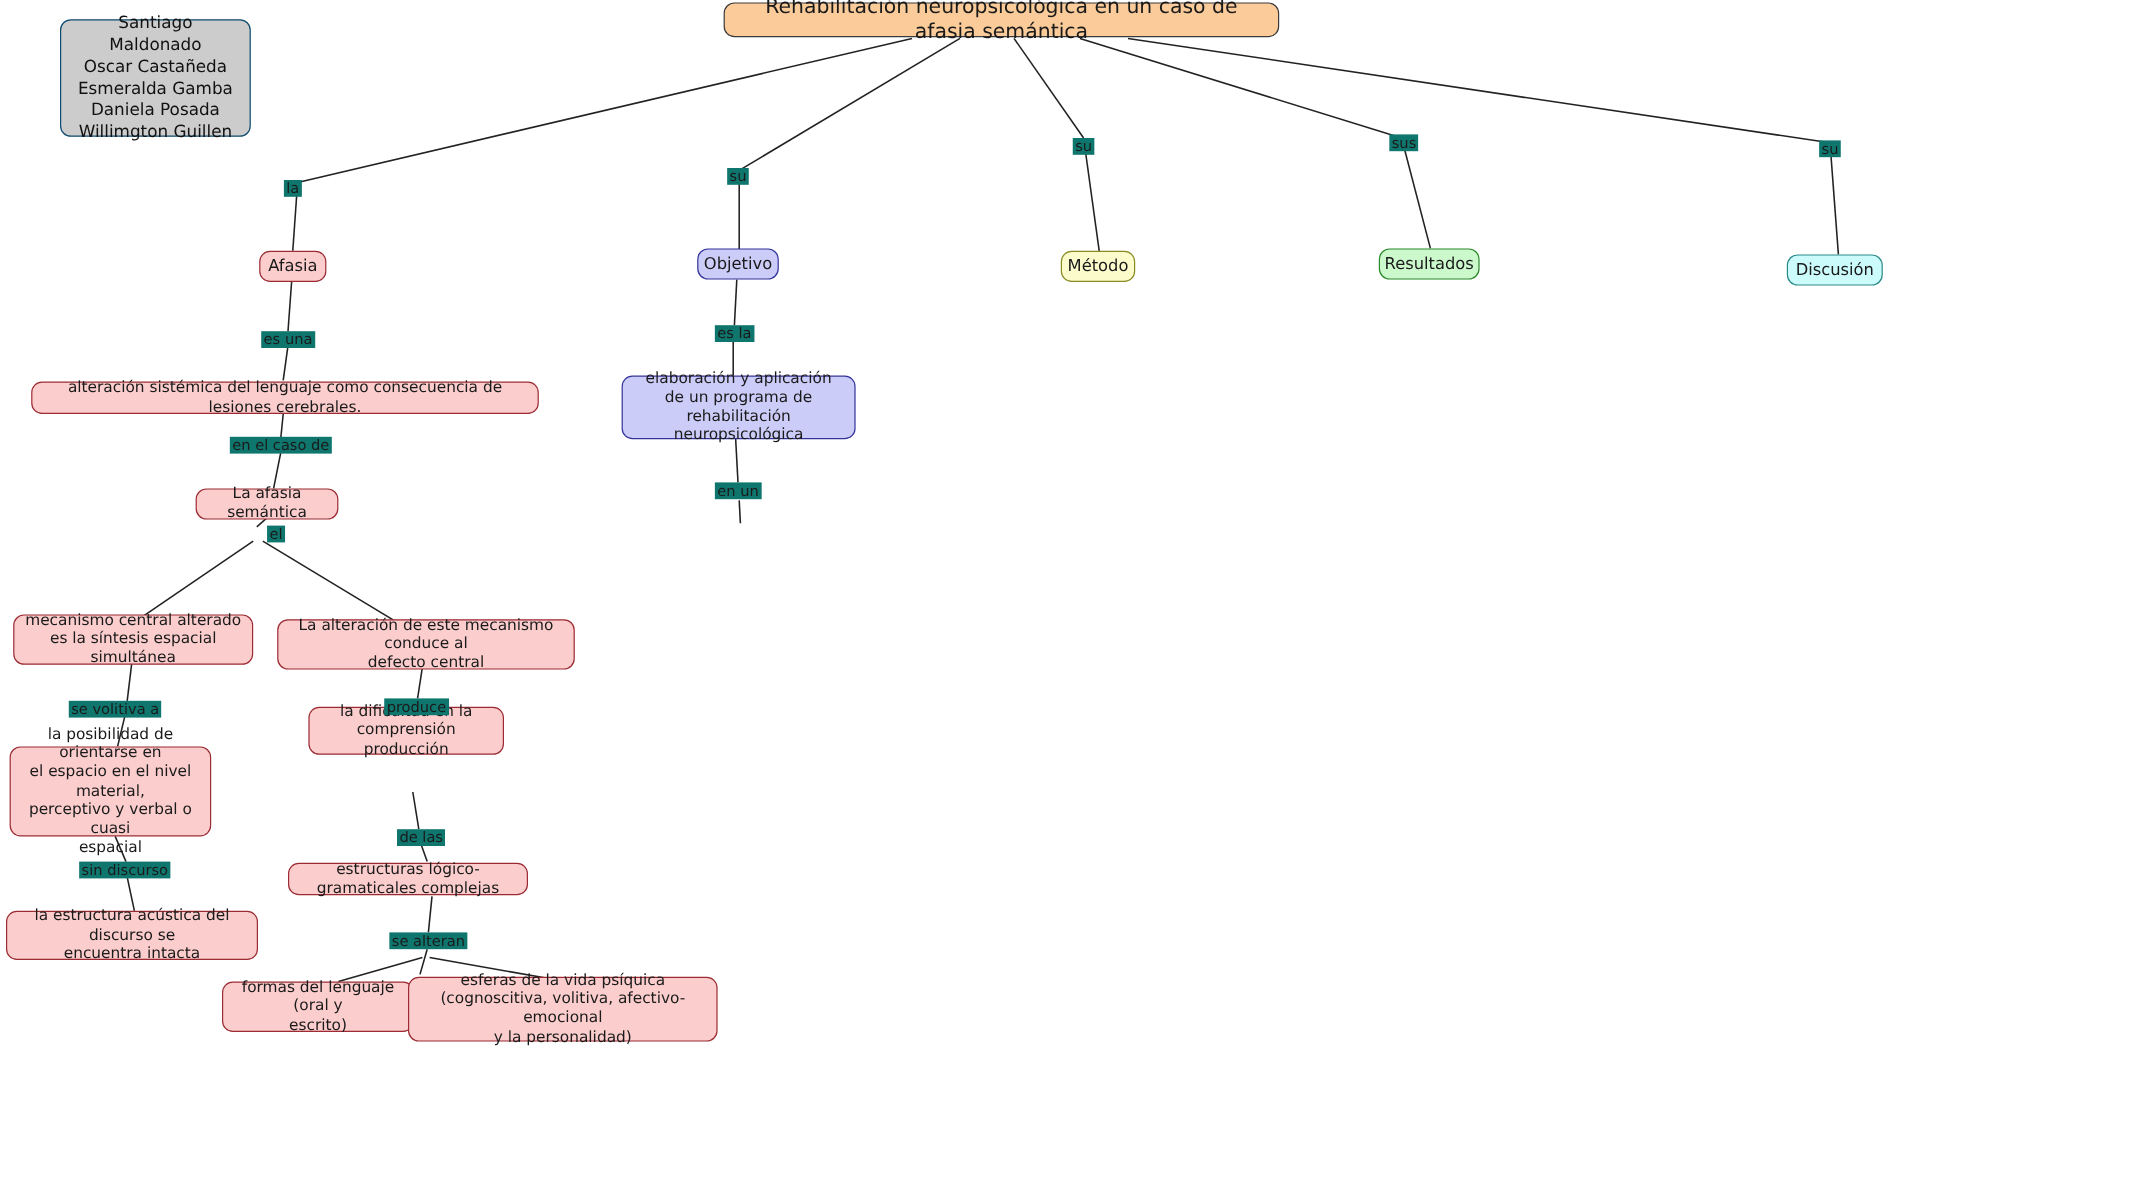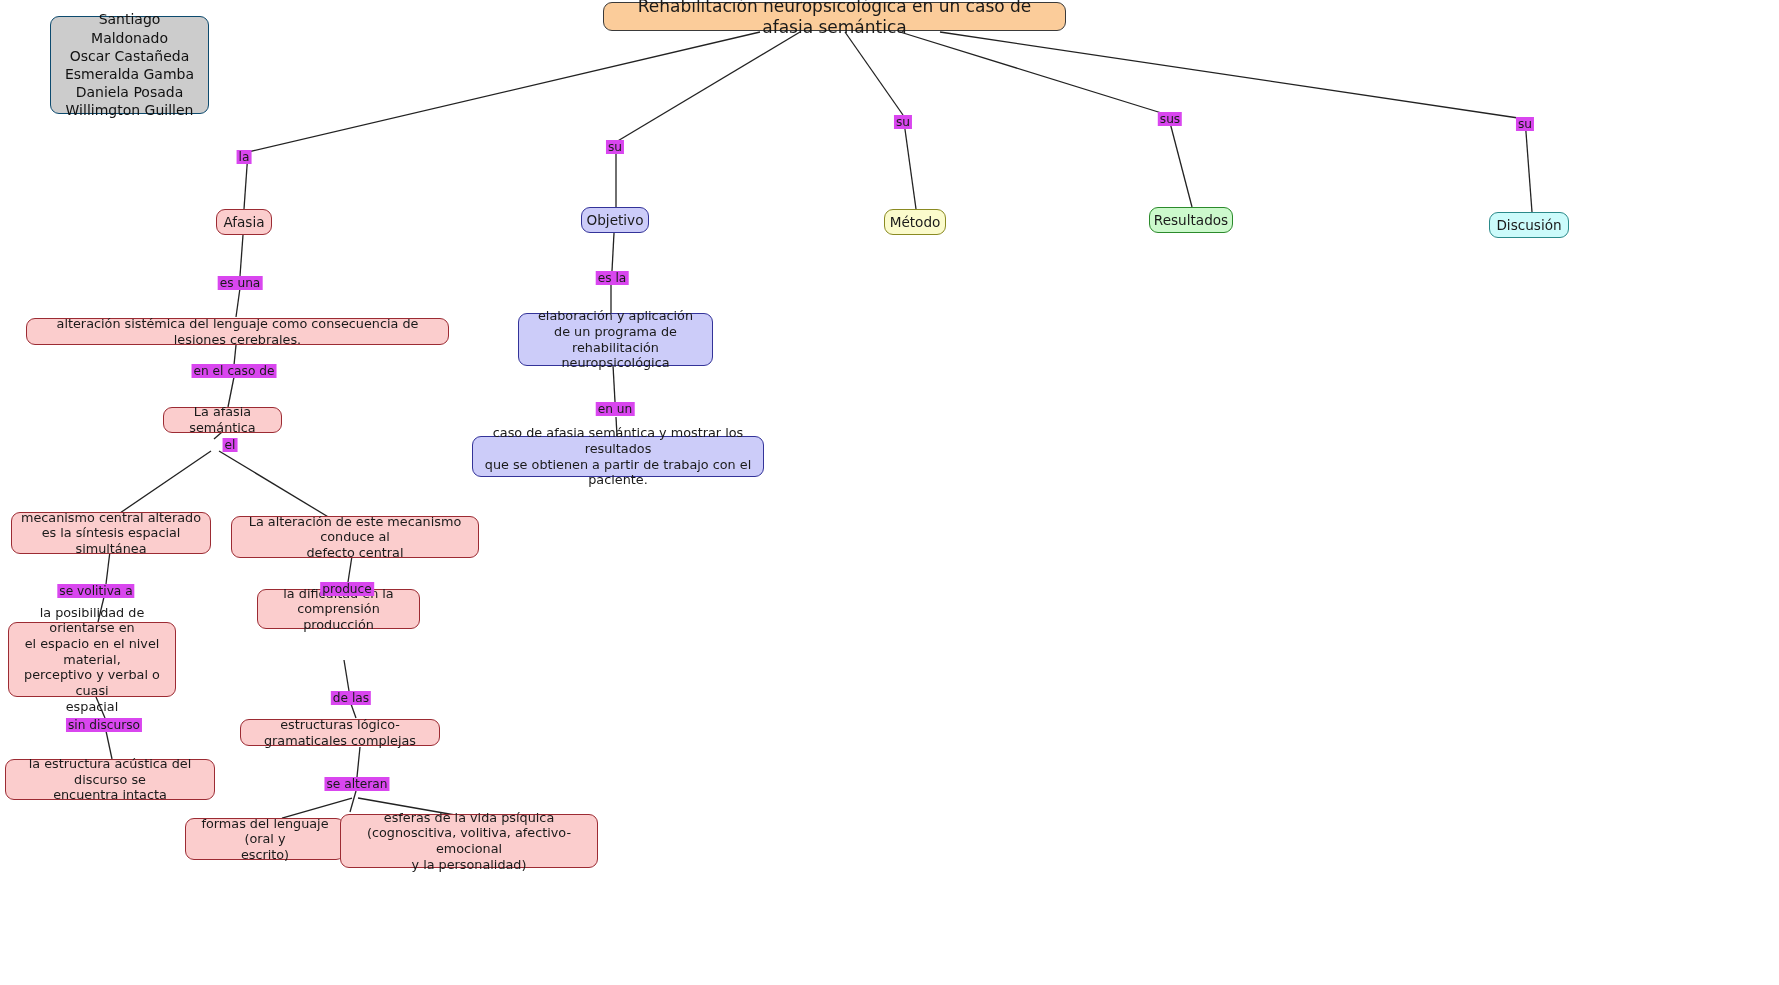--- a/index.html
+++ b/index.html
@@ -56,21 +56,21 @@
   .green  { background: #ccf9cc; border-color: #2b8a2b; }
   .cyan   { background: #ccfbfb; border-color: #2b8a8a; }
 
   .f13 { font-size: 12.8px; }
   .f14 { font-size: 13.6px; }
 
   .edge-label {
     position: absolute;
     font-size: 12.2px;
     color: #1a1a1a;
-    background: #d946ef;
+    background: #0f766e;
     padding: 0 2px;
     white-space: nowrap;
     transform: translate(-50%, -50%);
   }
 </style>
 </head>
 <body>
 
 <div id="canvas">
 
@@ -176,22 +176,20 @@
 escrito)</div>
 
   <div class="node pink f13" style="left:340px; top:814px; width:258px; height:54px;">esferas de la vida psíquica
 (cognoscitiva, volitiva, afectivo-emocional
 y la personalidad)</div>
 
   <div class="node blue f13" style="left:518px; top:313px; width:195px; height:53px;">elaboración y aplicación
 de un programa de rehabilitación
 neuropsicológica</div>
 
-  <div class="node blue f13" style="left:472px; top:436px; width:292px; height:41px;">caso de afasia semántica y mostrar los resultados
-que se obtienen a partir de trabajo con el paciente.</div>
 
   <div class="edge-label" style="left:244px; top:157px;">la</div>
 
   <div class="edge-label" style="left:615px; top:147px;">su</div>
 
   <div class="edge-label" style="left:903px; top:122px;">su</div>
 
   <div class="edge-label" style="left:1170px; top:119px;">sus</div>
 
   <div class="edge-label" style="left:1525px; top:124px;">su</div>

